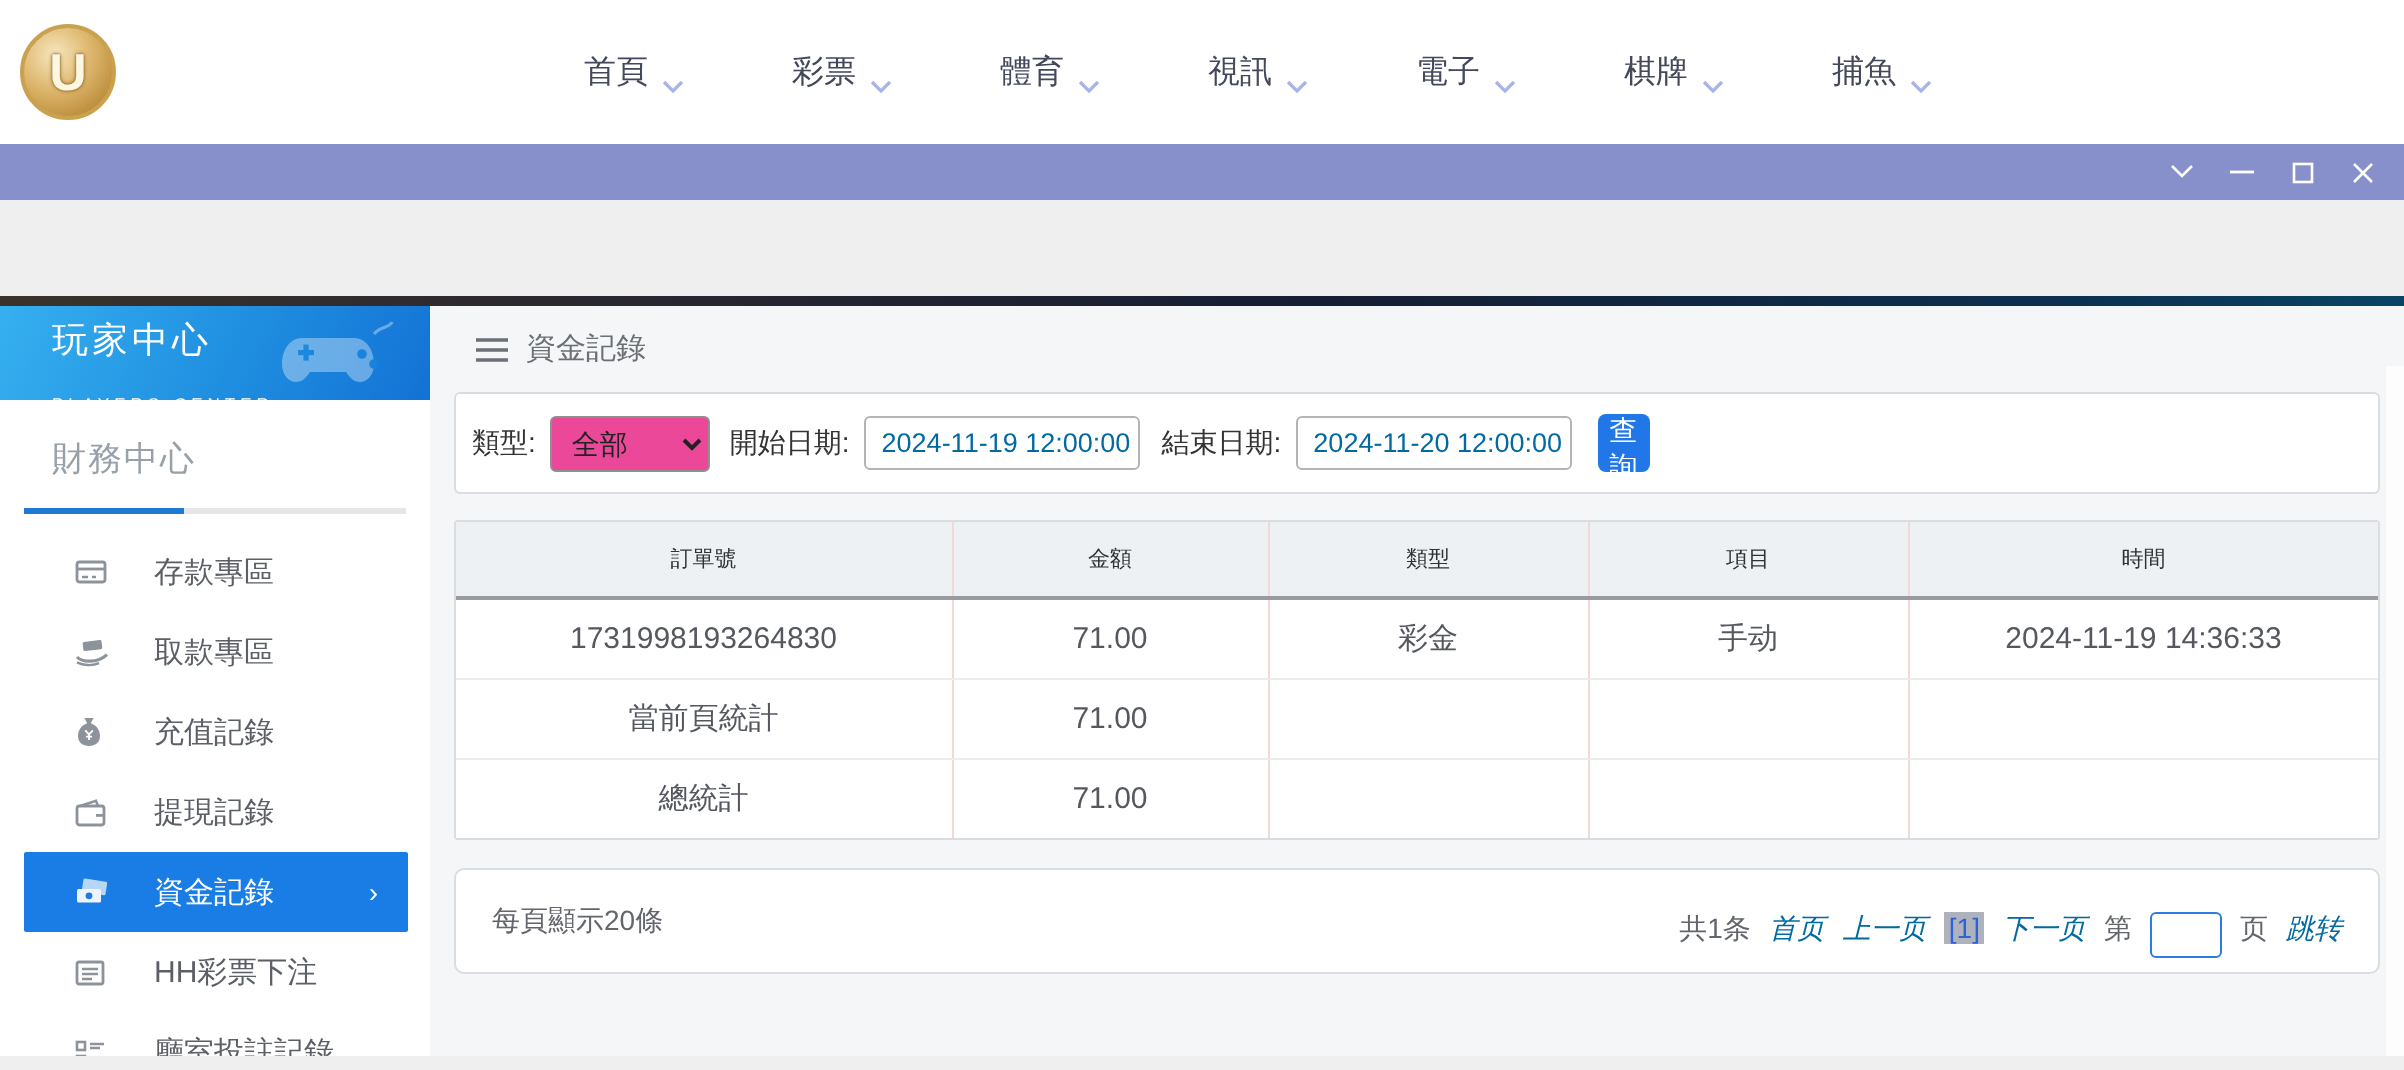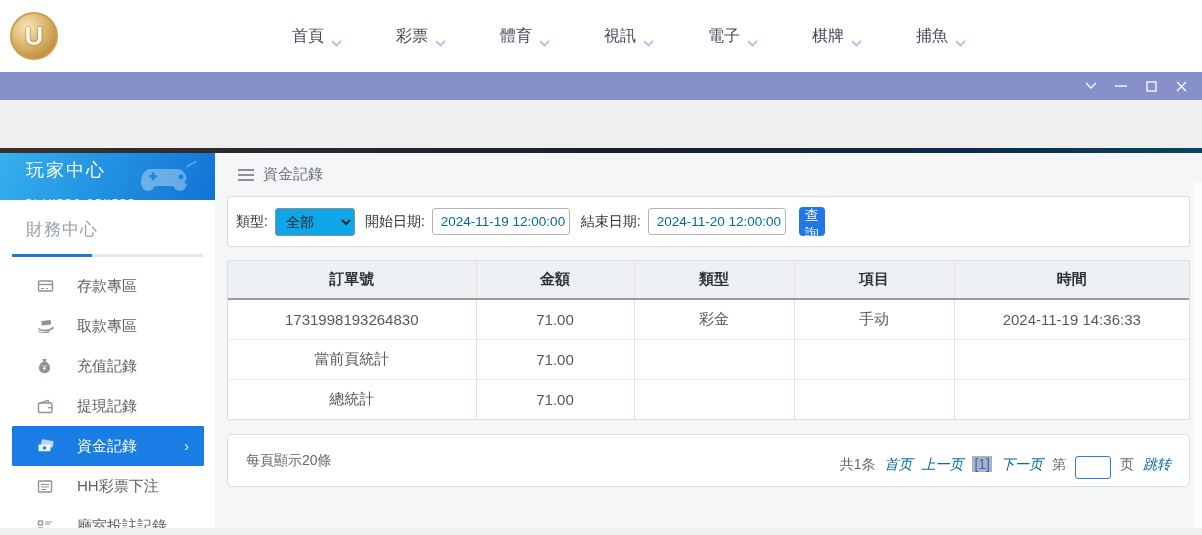--- a/index.html
+++ b/index.html
@@ -66,33 +66,33 @@
   .rightstrip { position:absolute; right:0; top:30px; width:9px; height:345px; background:#fdfdfd; }
   .crumb { height:43px; display:flex; align-items:center; gap:9px; padding-left:11px;
     color:#6b6f76; font-size:15px; }
   .panel { background:#fff; border:1px solid #d9dde2; width:963px; }
 
   
   .filter { height:51px; border-radius:3px; display:flex; align-items:center;
     padding-left:8px; font-size:14px; color:#333; }
   .flabel { margin-right:7px; }
   select.type { width:80px; height:28px; border:1px solid #8f8f8f; border-radius:3px;
-    font-size:14px; padding-left:6px; background:#0ea5e9; color:#222; margin-right:10px;
+    font-size:14px; padding-left:6px; background:#ec4899; color:#222; margin-right:10px;
     font-family:"Liberation Sans","DejaVu Sans",sans-serif; }
   input.date { width:138px; height:27px; border:1px solid #b4b4b4; border-radius:3px;
     font-size:13.5px; padding-left:8px; color:#0369a1; margin-right:11px;
     font-family:"Liberation Sans","DejaVu Sans",sans-serif; }
   .search-btn { width:26px; height:29px; background:#2277e8; color:#fff; border:none;
     border-radius:4px; font-size:14px; margin-left:2px; cursor:pointer;
     font-family:"Liberation Sans","DejaVu Sans",sans-serif; }
 
   
   .table-panel { margin-top:13px; border-radius:2px; }
   table { width:100%; border-collapse:collapse; table-layout:fixed; text-align:center; }
-  th { height:38px; background:#eef1f4; color:#2f3237; font-size:15px; font-weight:bold;
+  th { height:38px; background:#eef1f4; color:#2f3237; font-size:11px; font-weight:normal;
     border-bottom:2px solid #9a9aa0; border-right:1px solid #f3d8d8; }
   th:last-child, td:last-child { border-right:none; }
   td { height:40px; color:#55595f; font-size:15px; border-bottom:1px solid #ececec;
     border-right:1px solid #f3d8d8; background:#fff; }
   tr:last-child td { border-bottom:none; }
 
   
   .pager { margin-top:14px; height:53px; border-radius:5px; display:flex;
     align-items:center; justify-content:space-between; padding:0 18px; font-size:14px; color:#63676d; }
   .pager-right { display:flex; align-items:flex-start; gap:9px;margin-top:13px; }

